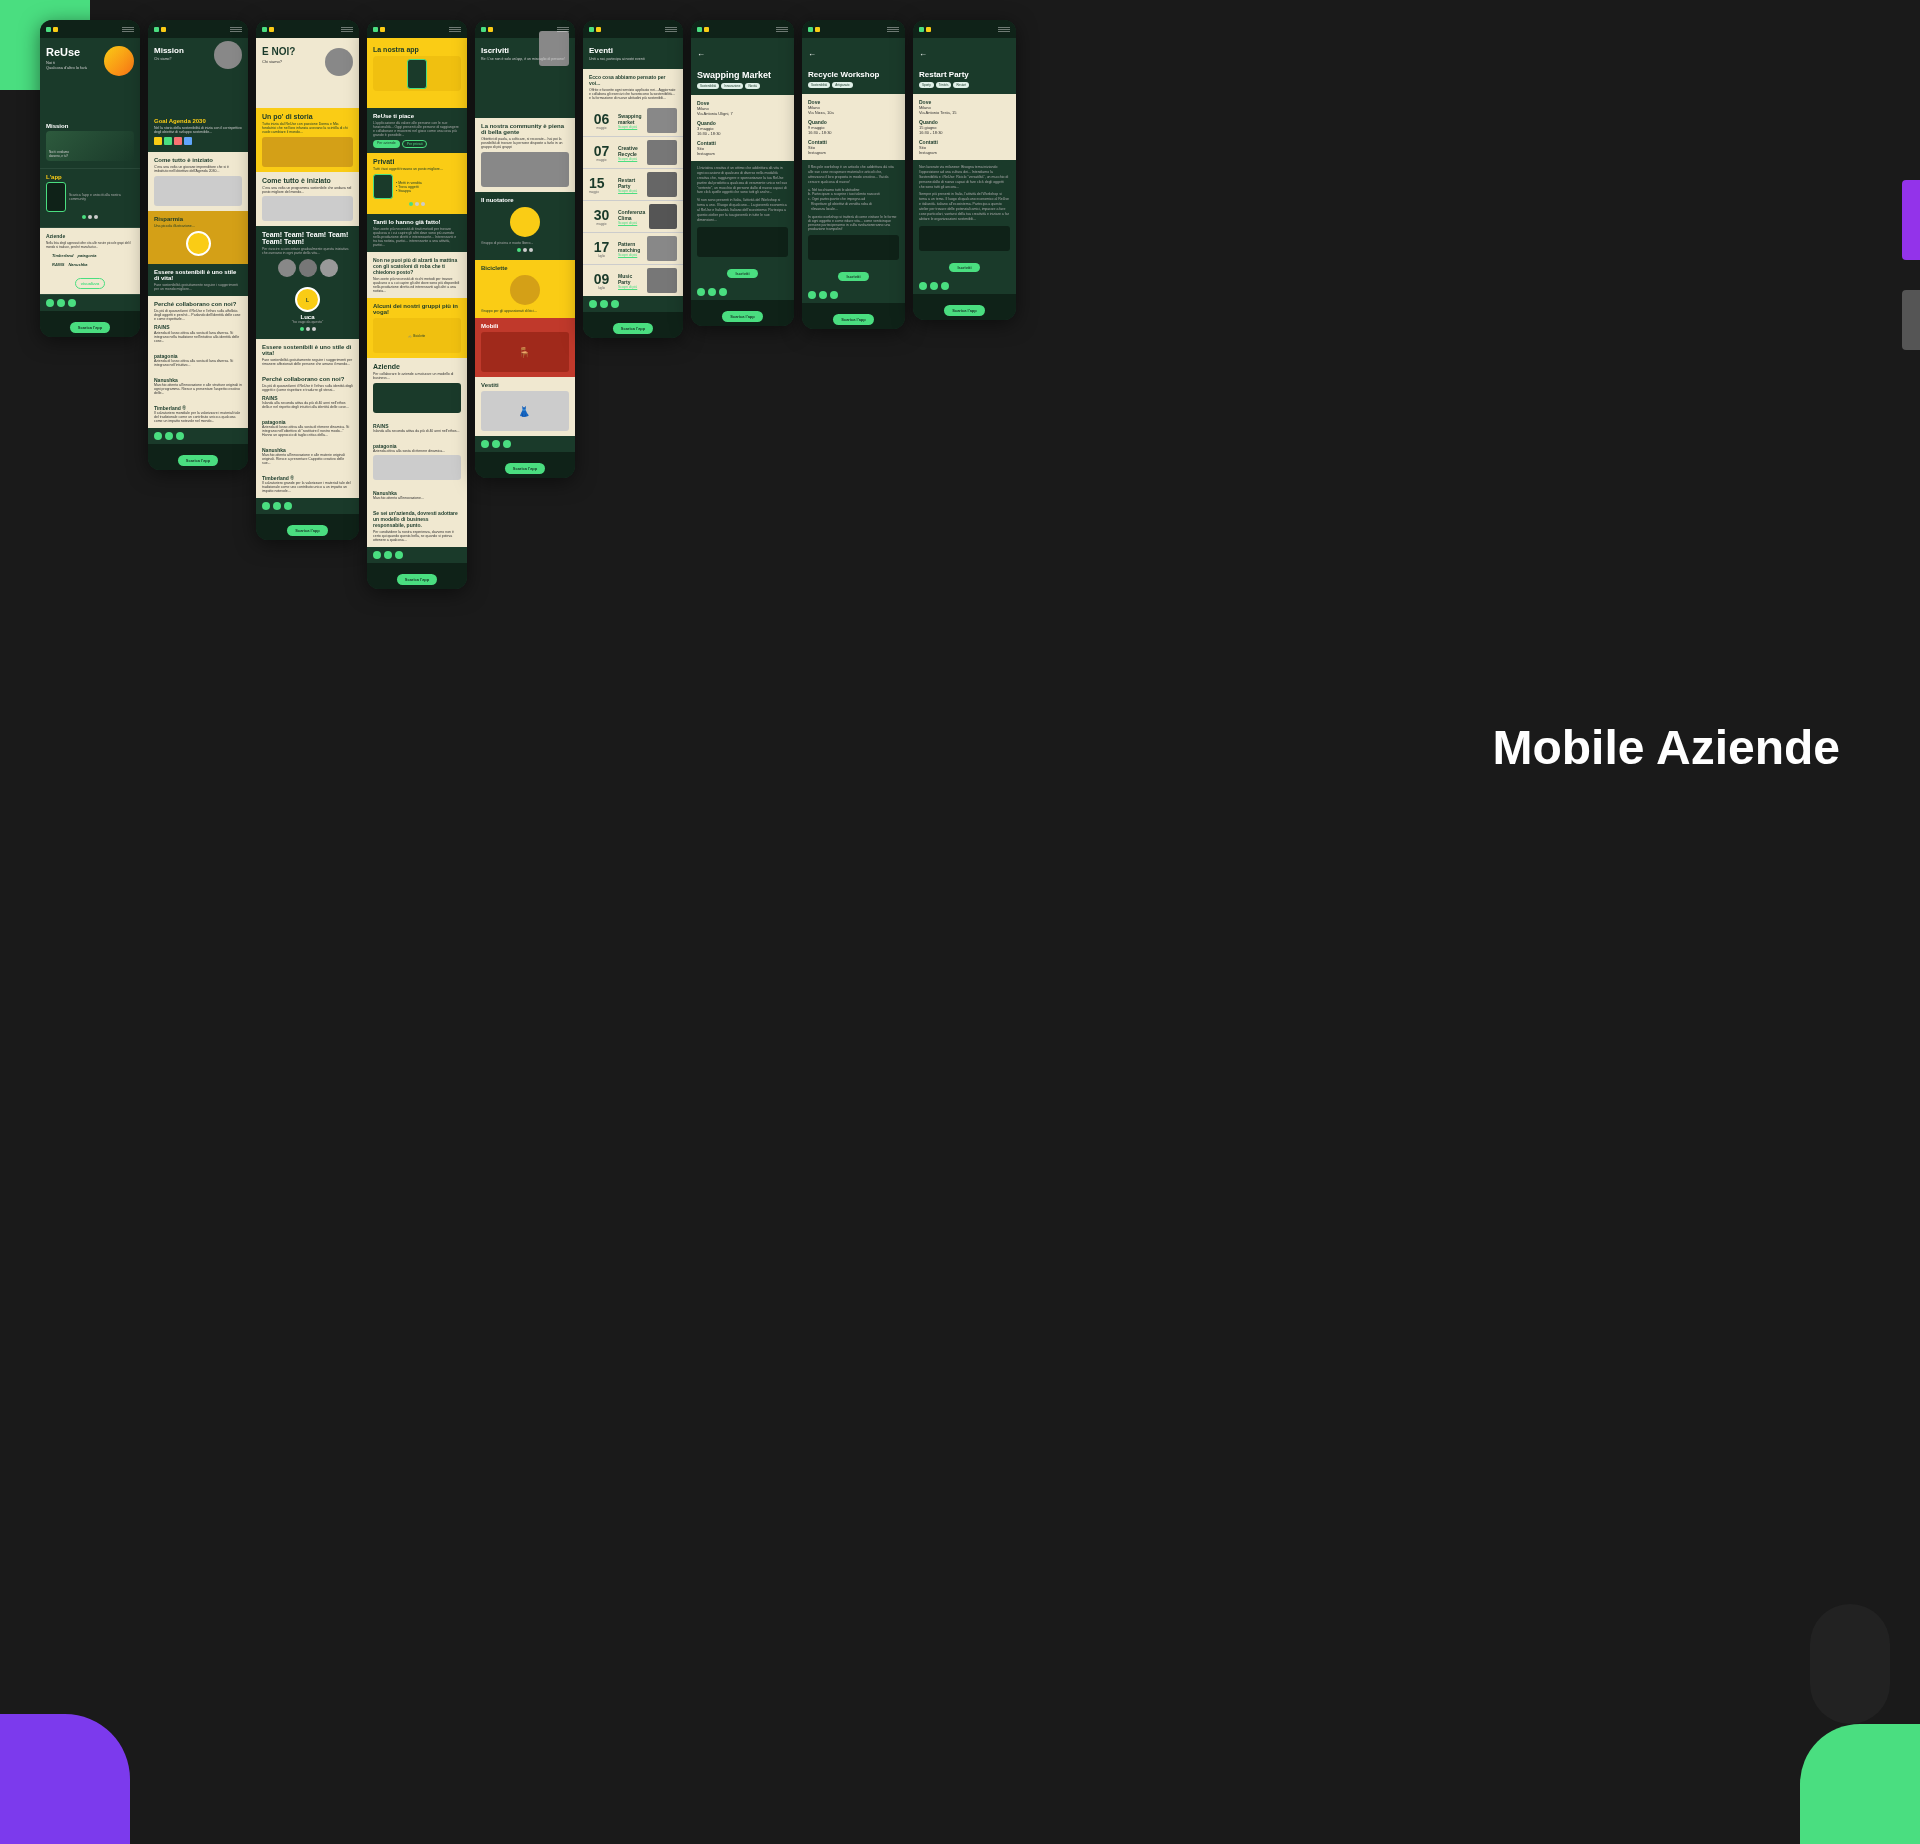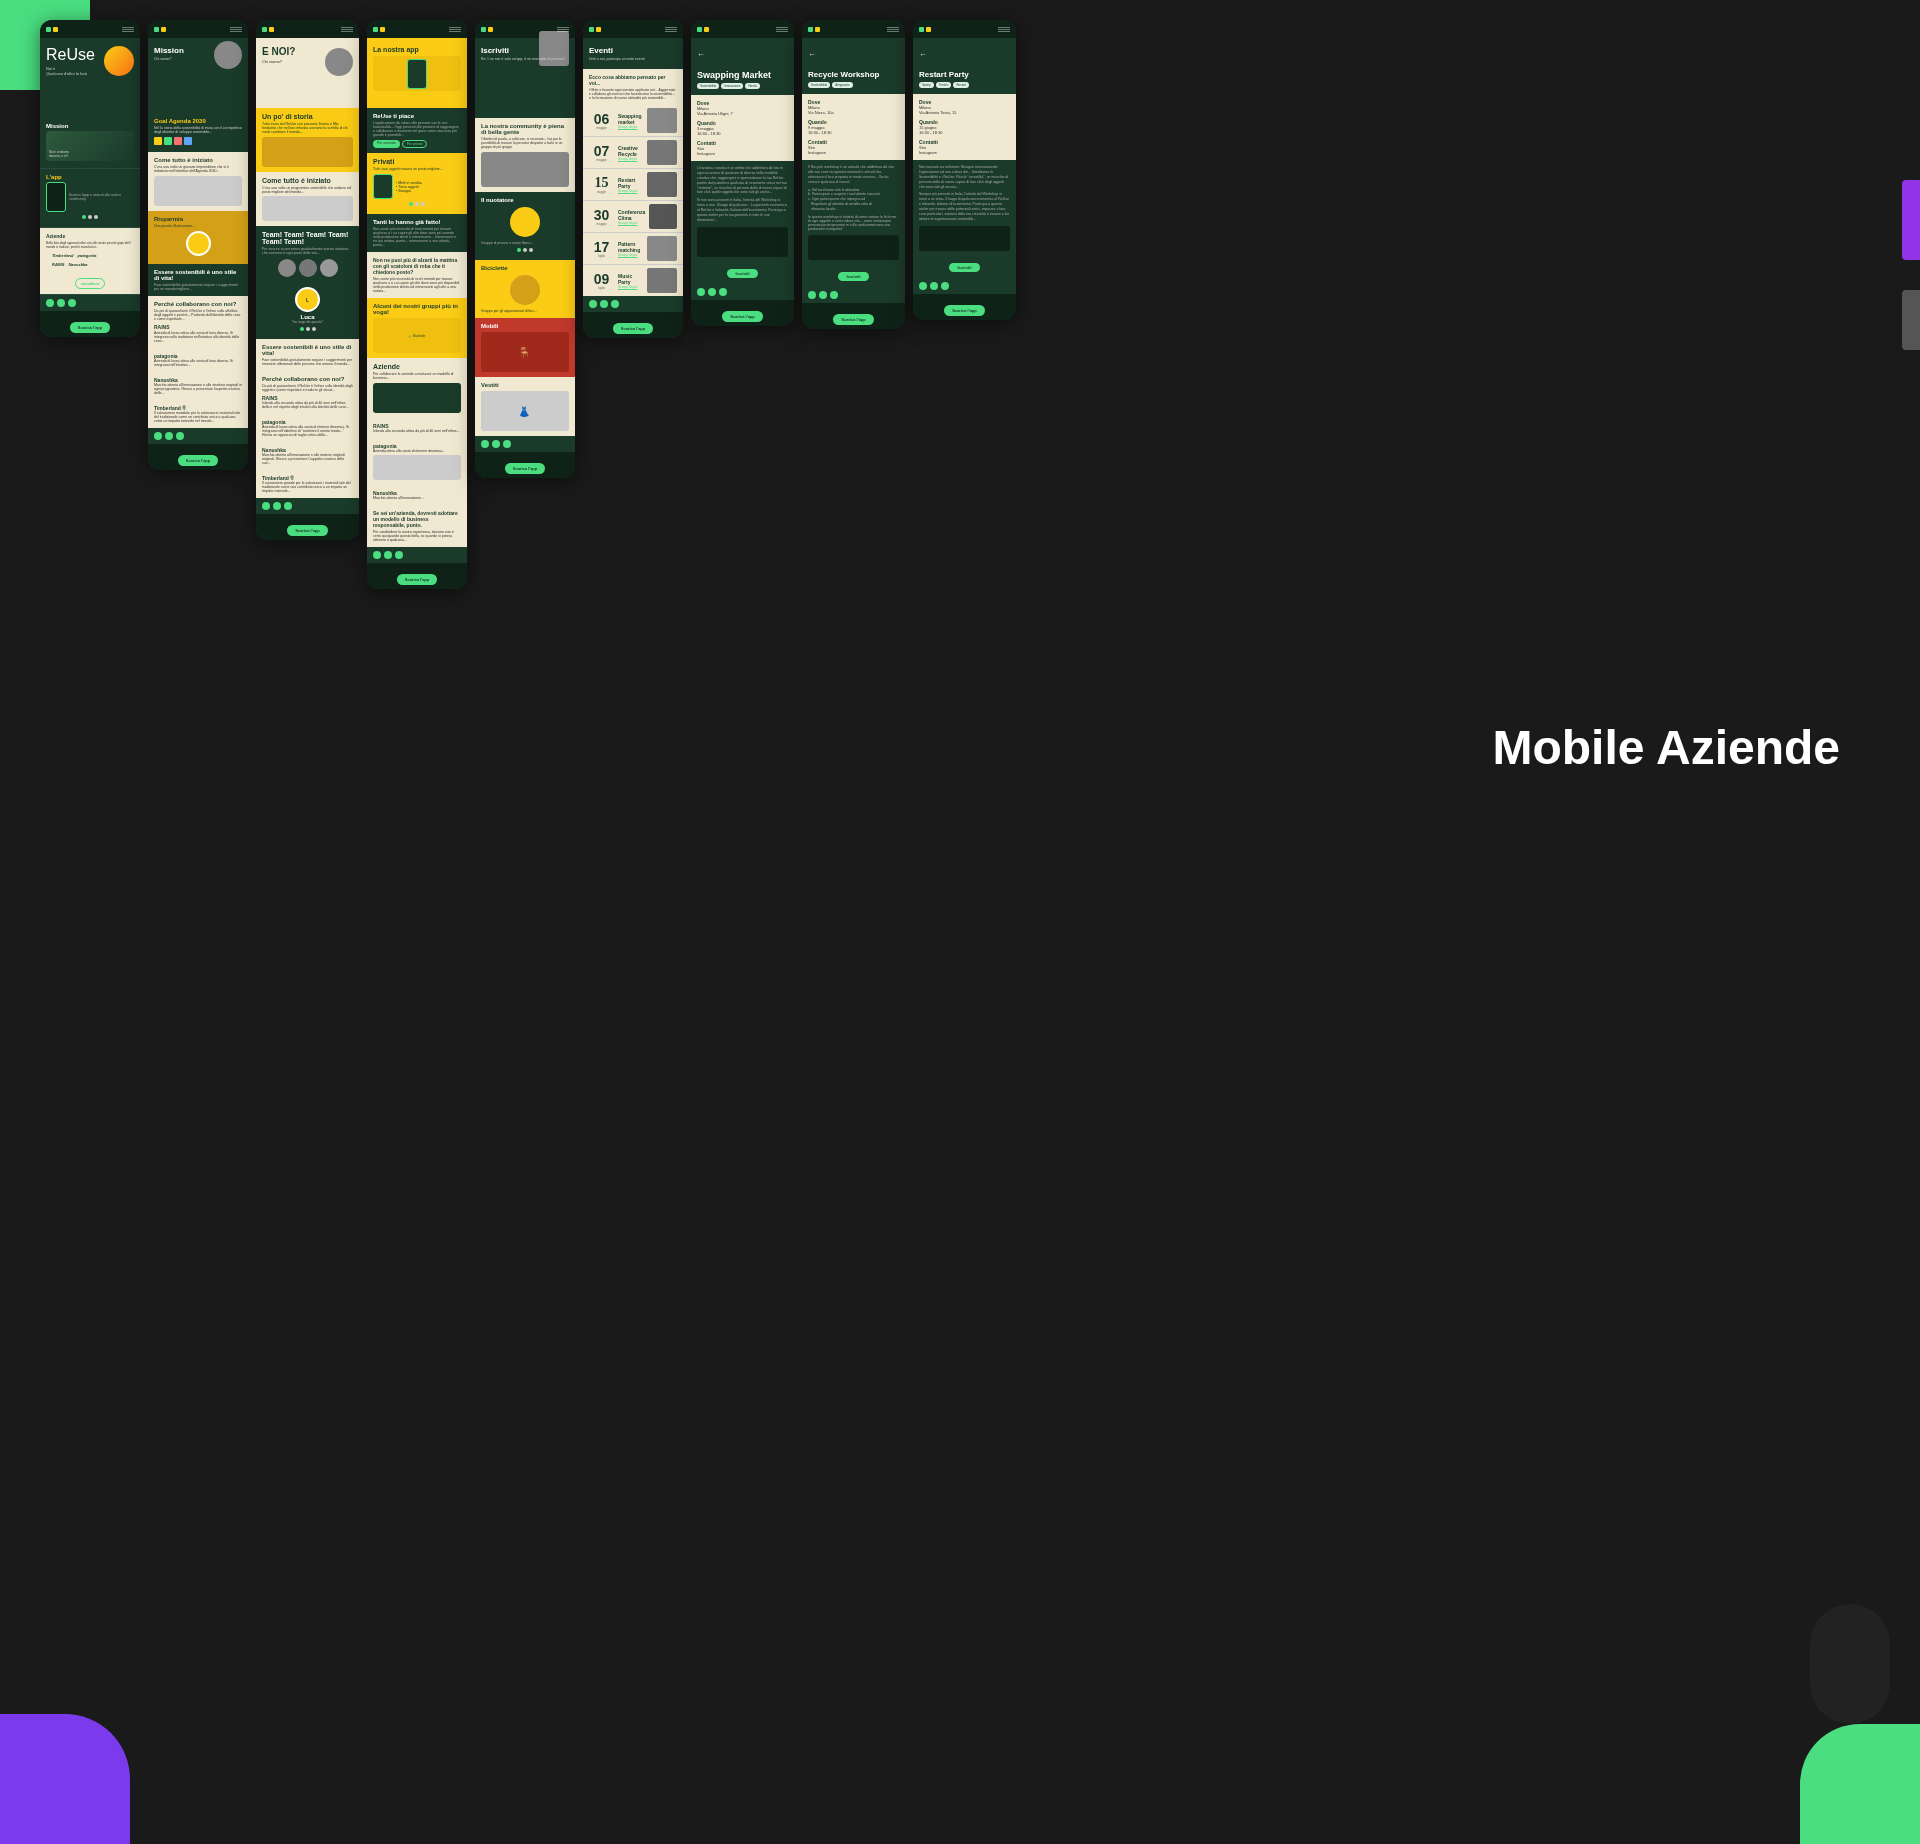--- a/index.html
+++ b/index.html
@@ -249,21 +249,21 @@
         <div class="phone-header-dot dot-yellow"></div>
       </div>
       <div class="phone-header-lines">
         <div class="phone-header-line"></div>
         <div class="phone-header-line"></div>
         <div class="phone-header-line"></div>
       </div>
     </div>
     <div class="phone-content">
       <div class="phone-hero" style="background:#1a3a2a; padding:8px 6px; min-height:80px; position:relative;">
-        <div style="font-size:16px; font-weight:400; color:#fff;">ReUse</div>
+        <div style="font-size:11px; font-weight:700; color:#fff;">ReUse</div>
         <div style="font-size:4px; color:#ccc; margin-top:2px;">Noi ti<br>Qualcosa d'altro lo farà</div>
         <div style="position:absolute; right:6px; top:8px; width:30px; height:30px; border-radius:50%; background:#facc15; overflow:hidden;">
           <div style="width:100%;height:100%;background:linear-gradient(135deg,#facc15,#f97316);"></div>
         </div>
       </div>
       <div class="phone-section">
         <div class="phone-section-title">Mission</div>
         <div style="width:100%;height:30px;background:linear-gradient(135deg,#2d5a3d,#1a3a2a);border-radius:4px;margin:2px 0;position:relative;overflow:hidden;">
           <div style="position:absolute;bottom:3px;left:3px;font-size:3px;color:#ccc;">Noi ti crediamo<br>davvero, e tu?</div>
         </div>
@@ -643,21 +643,21 @@
           <div style="font-size:14px;font-weight:900;color:#1a3a2a;line-height:1;">07</div>
           <div style="font-size:3px;color:#666;">maggio</div>
         </div>
         <div style="flex:1;">
           <div style="font-size:5px;font-weight:700;color:#1a3a2a;">Creative Recycle</div>
           <div style="font-size:3.5px;color:#4ade80;text-decoration:underline;">Scopri di più</div>
         </div>
         <div style="width:30px;height:25px;background:#777;border-radius:2px;"></div>
       </div>
       <div style="background:#f0e8d0;padding:3px 6px;display:flex;gap:4px;align-items:center;border-bottom:0.5px solid #ccc;">
-        <div style="min-width:25px;text-align:center;font-family:Liberation Serif, serif;">
+        <div style="min-width:25px;text-align:left;">
           <div style="font-size:14px;font-weight:900;color:#1a3a2a;line-height:1;">15</div>
           <div style="font-size:3px;color:#666;">maggio</div>
         </div>
         <div style="flex:1;">
           <div style="font-size:5px;font-weight:700;color:#1a3a2a;">Restart Party</div>
           <div style="font-size:3.5px;color:#4ade80;text-decoration:underline;">Scopri di più</div>
         </div>
         <div style="width:30px;height:25px;background:#666;border-radius:2px;"></div>
       </div>
       <div style="background:#f0e8d0;padding:3px 6px;display:flex;gap:4px;align-items:center;border-bottom:0.5px solid #ccc;">

